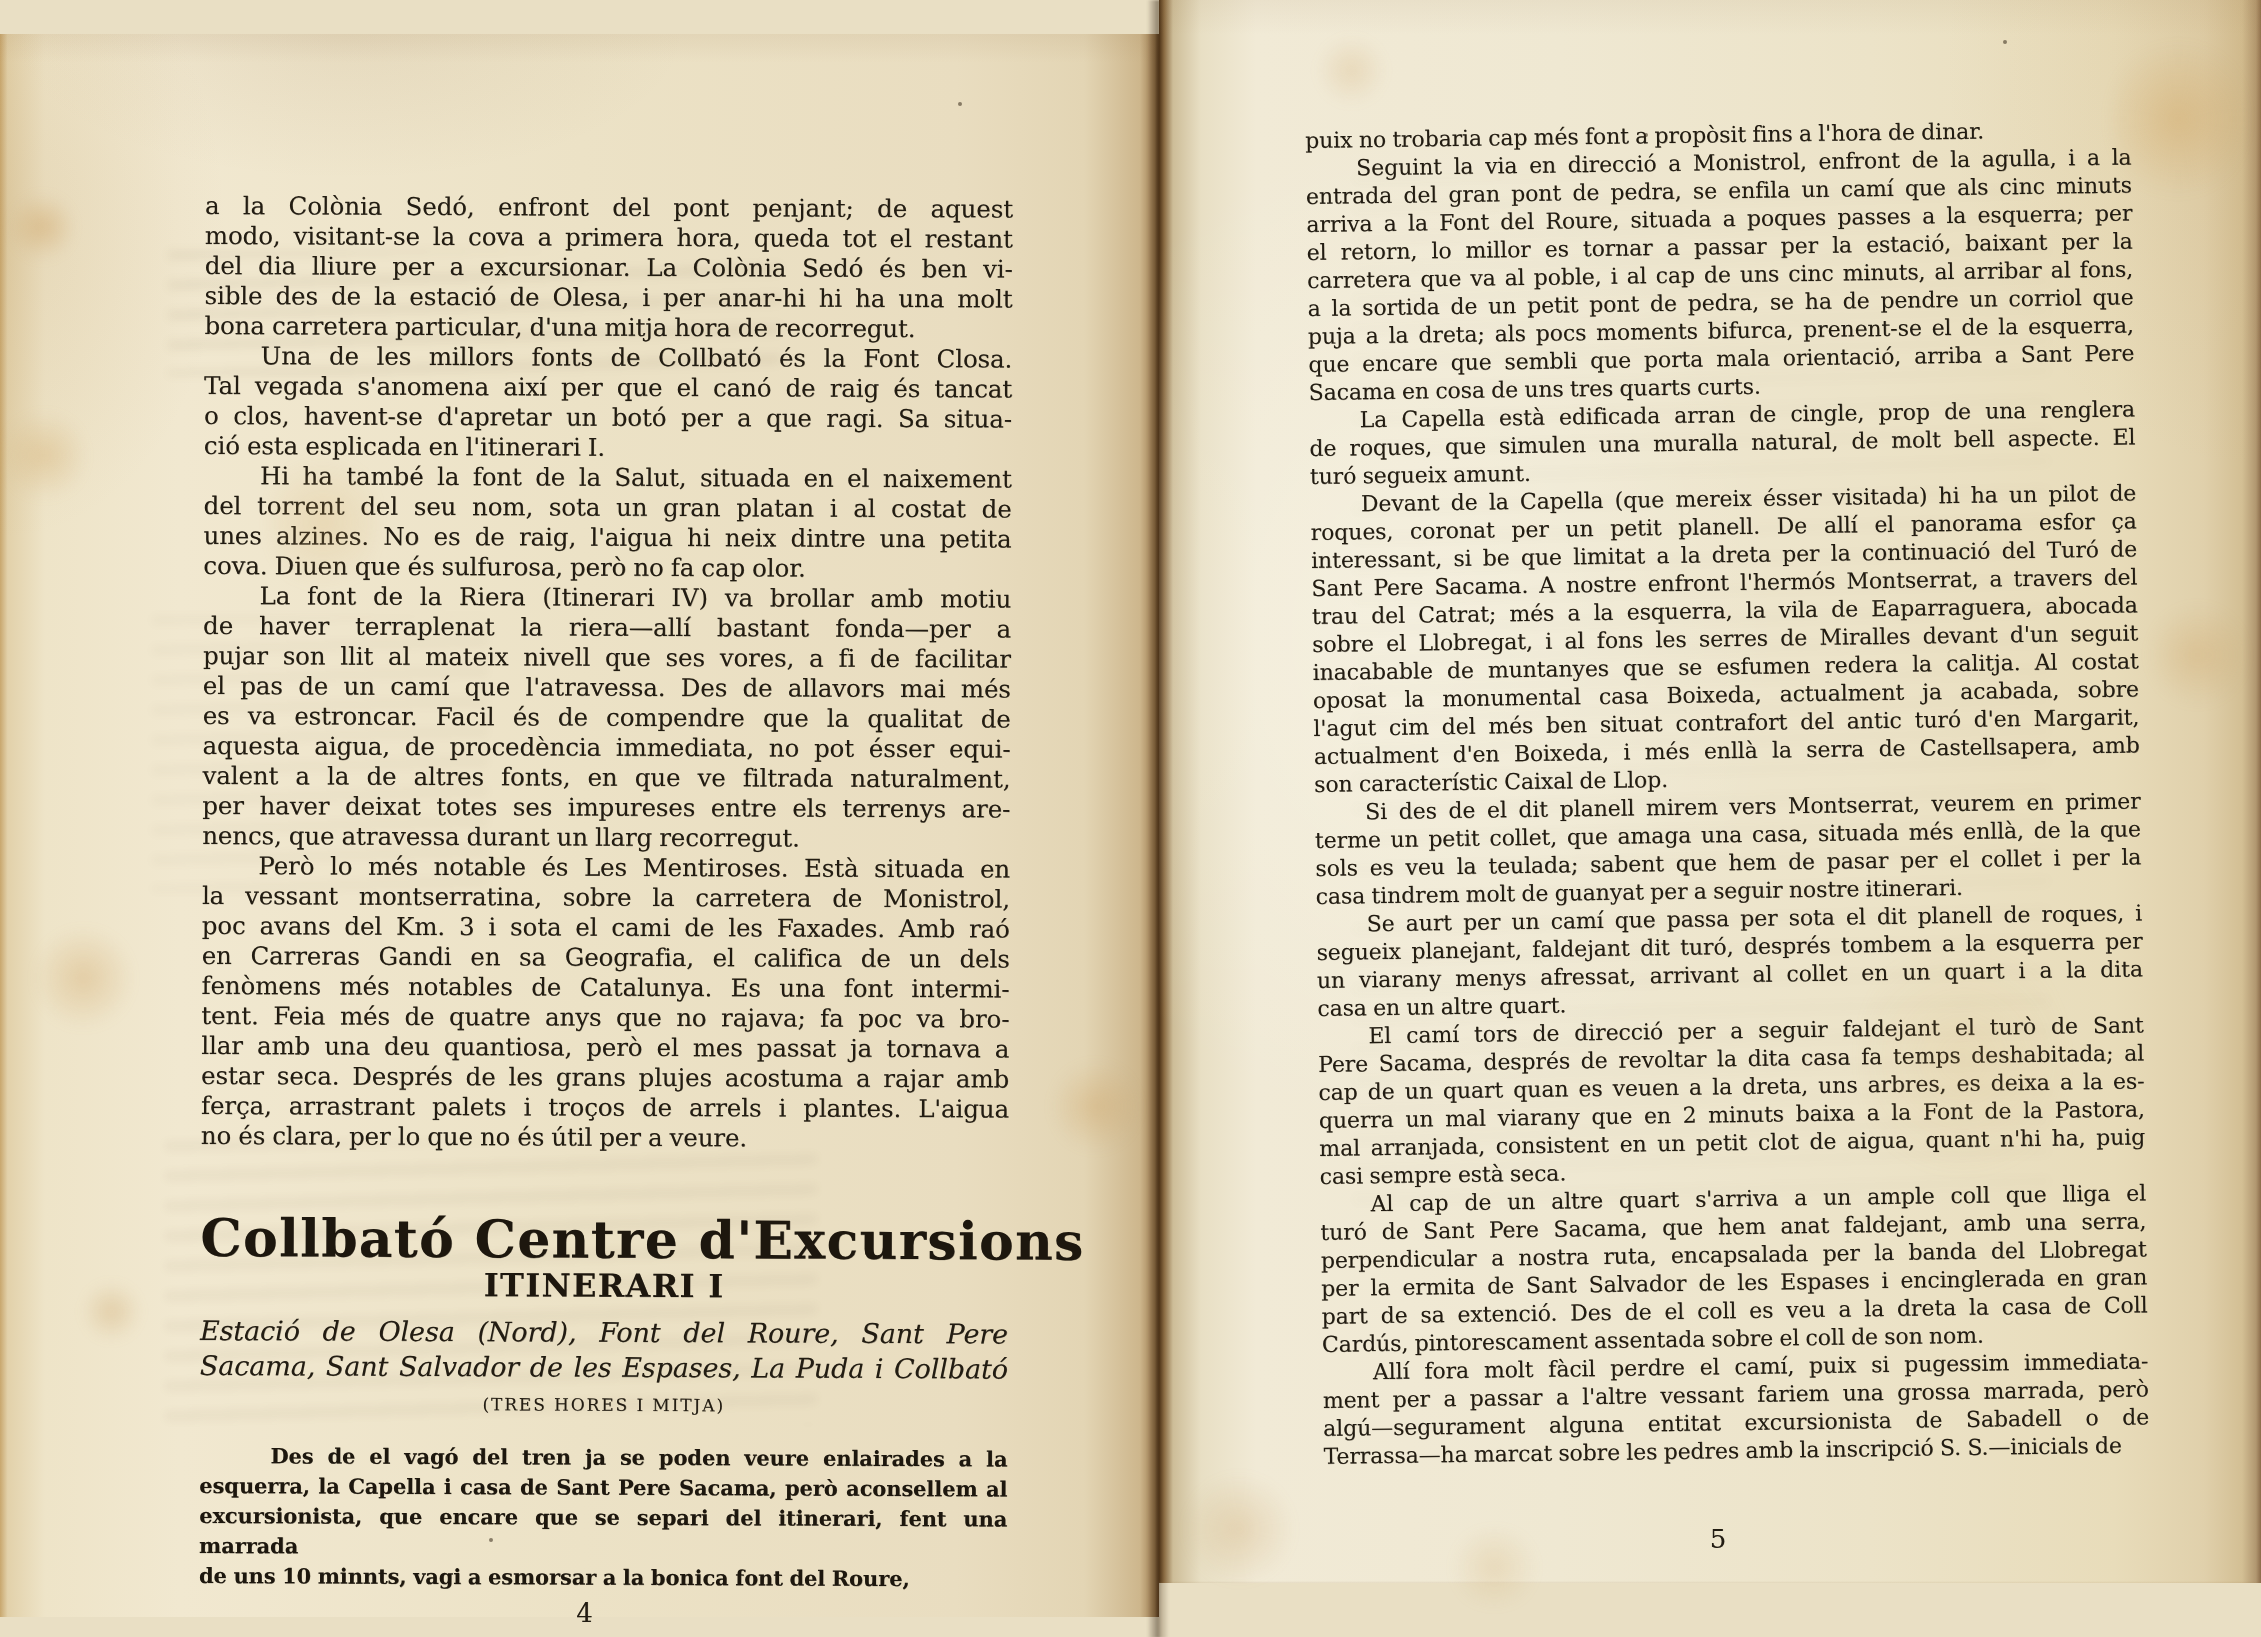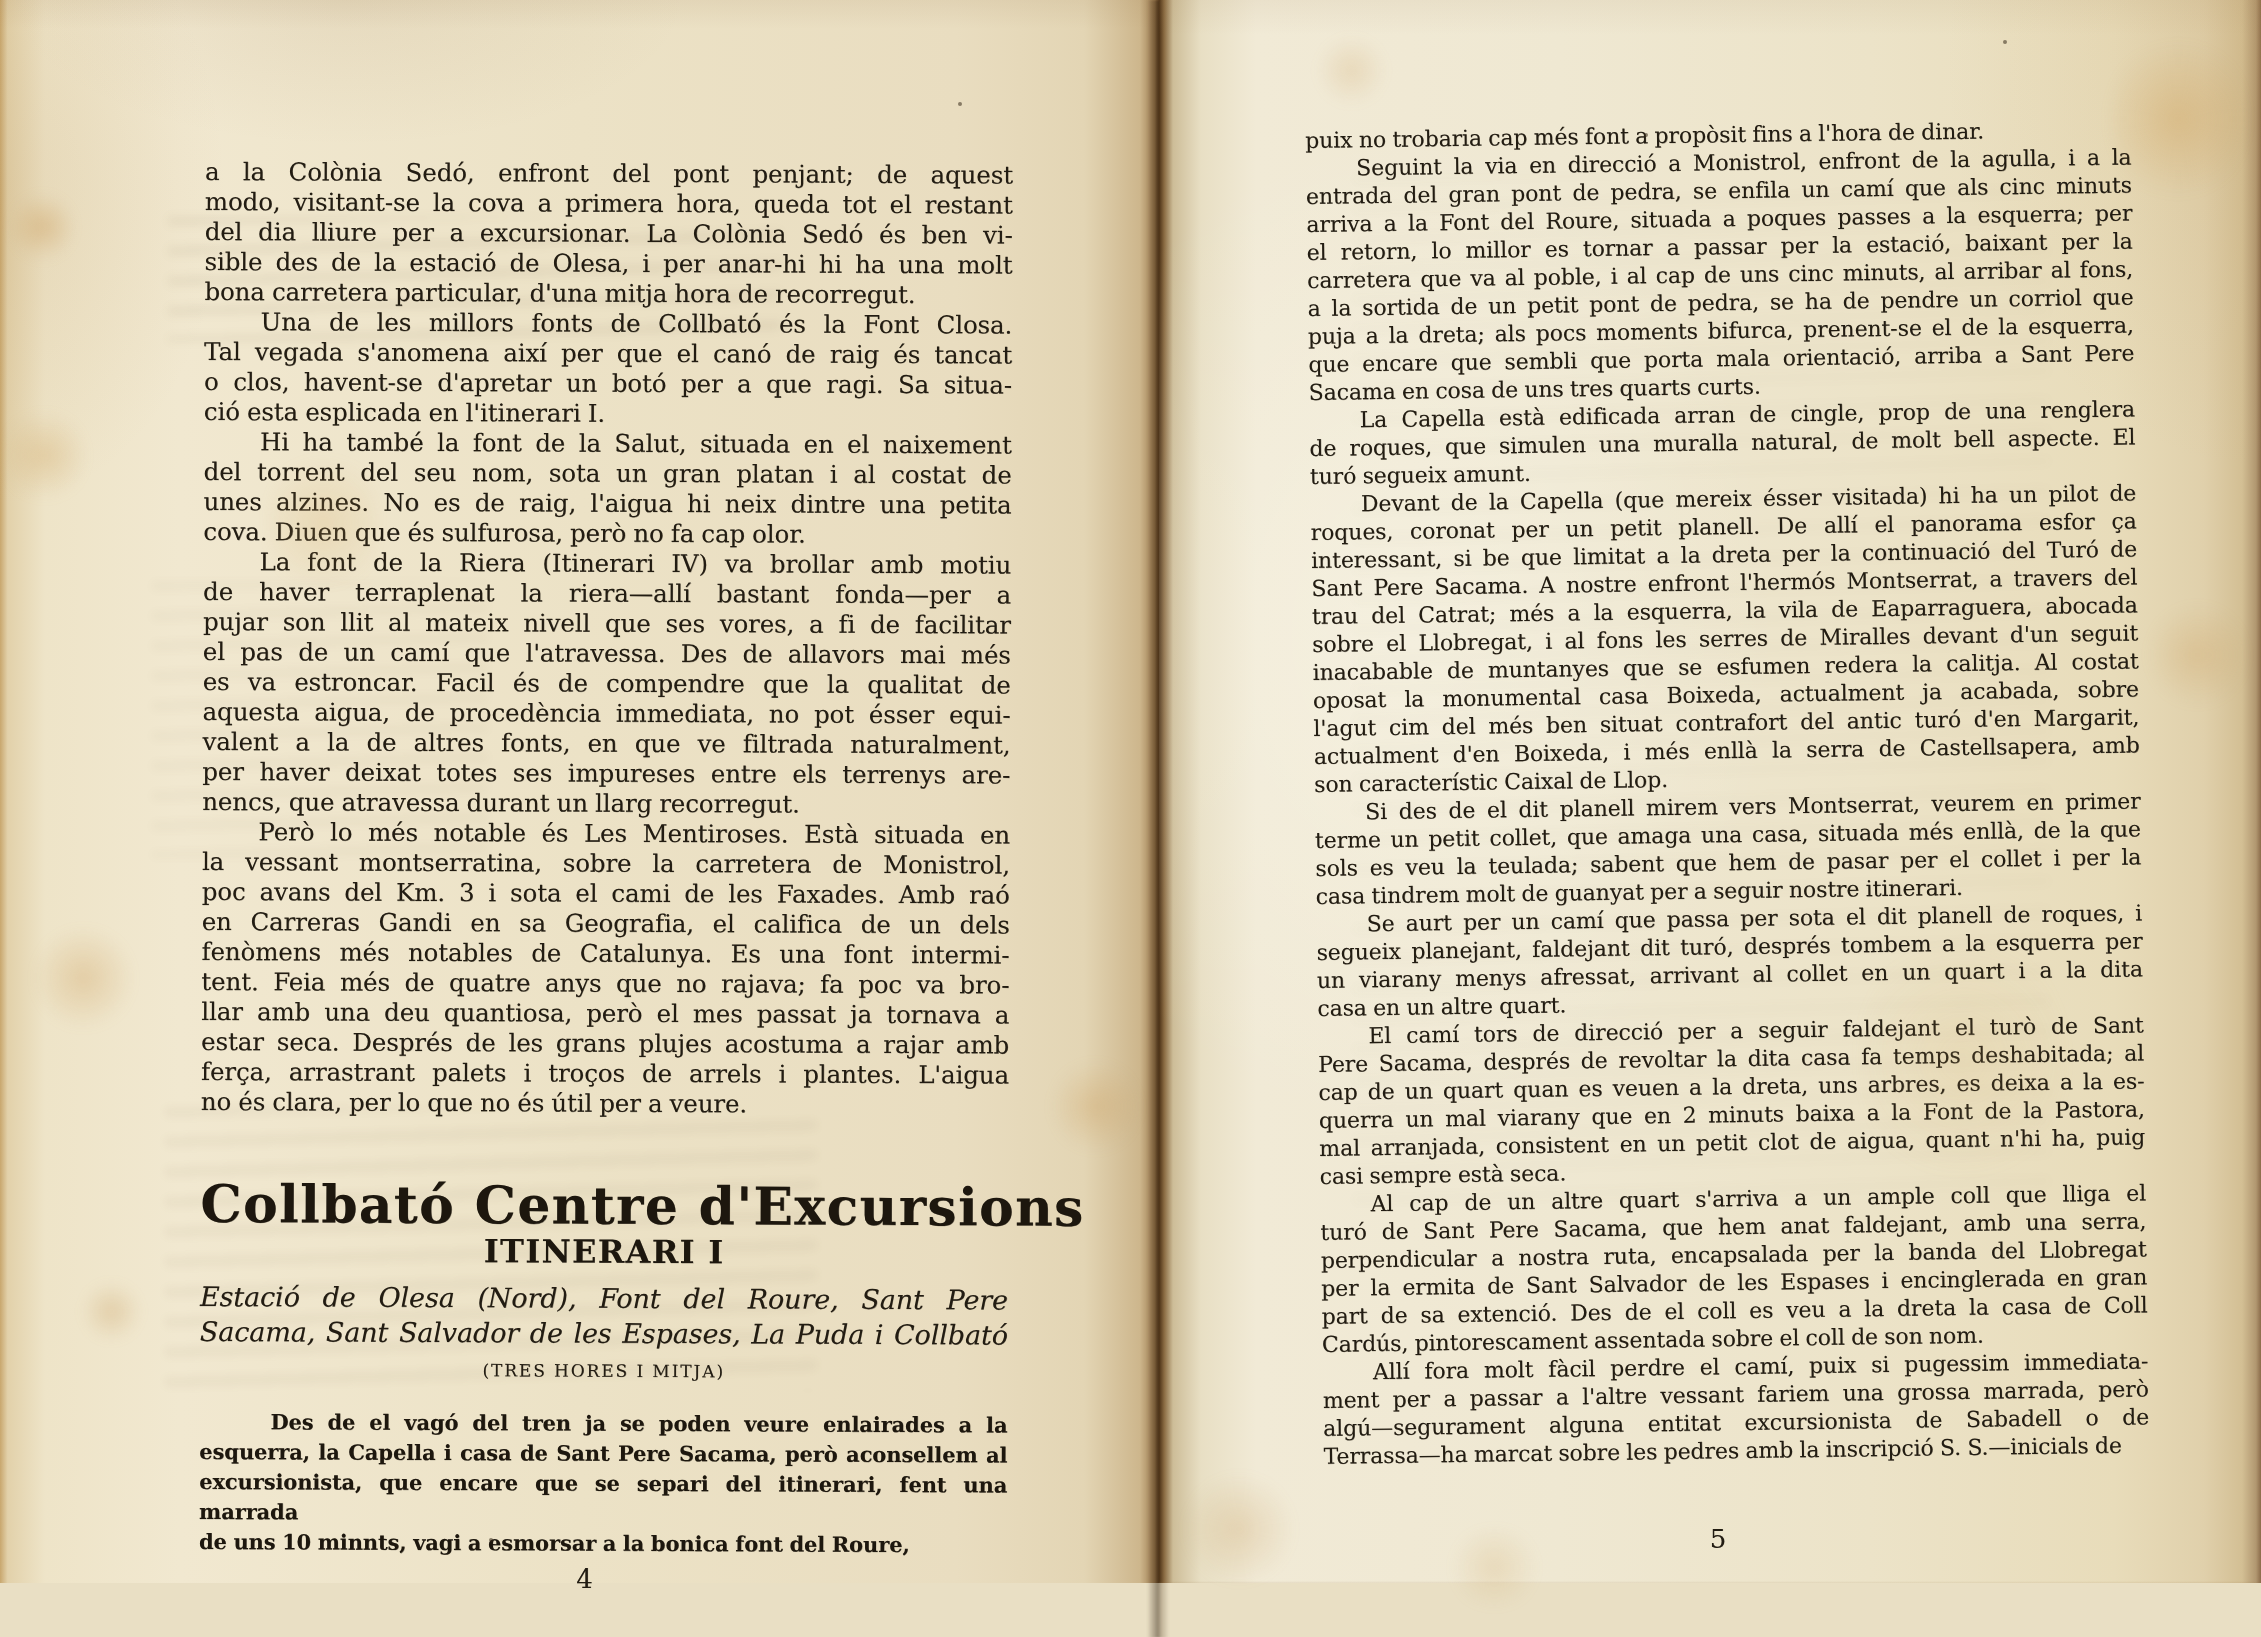--- a/index.html
+++ b/index.html
@@ -14,20 +14,21 @@
   
   .page { position: absolute; top: 0; height: 1583px; }
   .page-left {
     left: 0; width: 1159px;
     background:
       radial-gradient(ellipse 323px 452px at 0% 12%, rgba(186,148,92,.16), transparent 70%),
       radial-gradient(ellipse 452px 194px at 30% 0%, rgba(150,115,70,.10), transparent 75%),
       linear-gradient(180deg, rgba(150,115,70,.10) 0, rgba(150,115,70,0) 29px, rgba(150,115,70,0) 1588px, rgba(150,115,70,.14) 100%),
       linear-gradient(90deg, #c8a76e 0, #e2d1aa 7.7px, #eee4c8 45px, #f1e8d0 181px,
         #ece2c6 581px, #e9ddc0 955px, #e3d5b4 1084px, #cdb68c 1140px, #9c7a4e 1155px, #5f4122 100%);
+    margin-top: 34px;
   }
   .page-right {
     left: 1159px; width: 1102px;
     background:
       radial-gradient(ellipse 452px 581px at 100% 4%, rgba(190,150,90,.14), transparent 70%),
       radial-gradient(ellipse 581px 774px at 22% 40%, rgba(255,255,246,.30), transparent 65%),
       linear-gradient(180deg, rgba(150,115,70,.08) 0, rgba(150,115,70,0) 35px, rgba(150,115,70,0) 1581px, rgba(150,115,70,.13) 100%),
       linear-gradient(90deg, #4a3015 0, #8a6b42 5.2px, #cdbd98 14px, #e8dfc4 42px, #f1ead6 97px,
         #efe8d2 400px, #ece3c8 710px, #e8dcba 955px, #e0d0ab 1045px, #d3bf94 1083px, #b19770 1097px, #8a6b4a 100%);
   }

